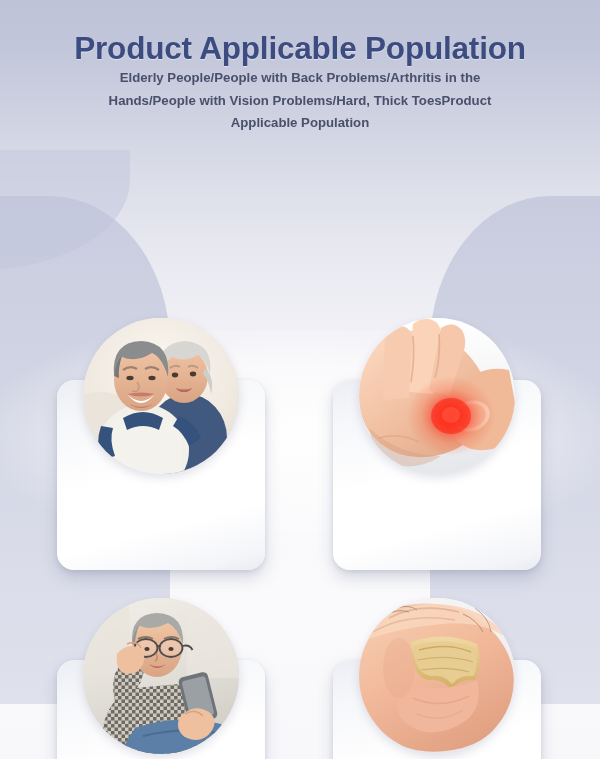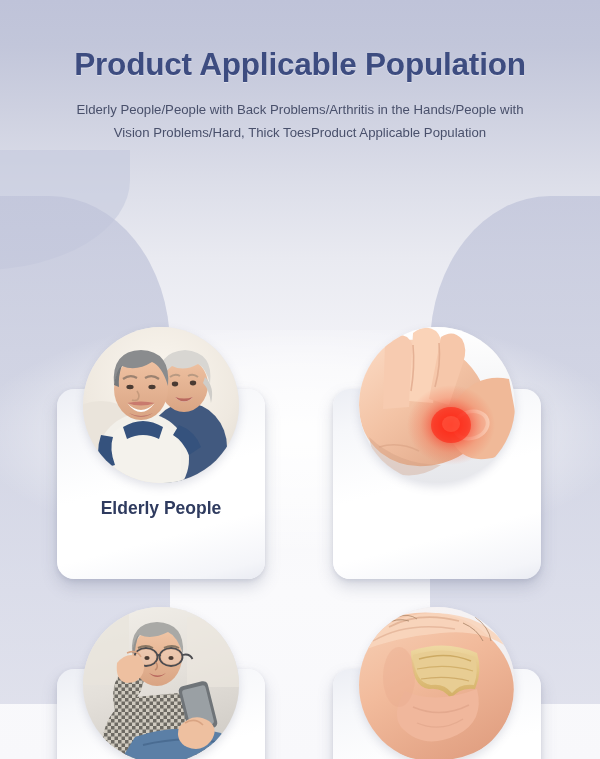--- a/index.html
+++ b/index.html
@@ -77,32 +77,32 @@
   }
 
   
   .header {
     position: relative;
     z-index: 5;
     text-align: center;
     padding-top: 30px;
   }
   .title {
-    margin: 16px;
+    margin: 0;
     font-size: 31.5px;
     font-weight: bold;
     letter-spacing: -0.2px;
     color: #3d4c80;
     text-shadow: 0 1px 1px rgba(255,255,255,.45);
   }
   .subtitle {
-    margin: 16px auto 0;
+    margin: 0 auto 0;
     width: 450px;
     font-size: 13.2px;
-    font-weight: normal;
+    font-weight: bold;
     line-height: 1.72;
     color: #49506b;
   }
 
   
   .grid {
     position: relative;
     z-index: 6;
     margin: 0;
     padding: 0;
@@ -220,21 +220,20 @@
           <ellipse cx="47" cy="60" rx="3.6" ry="2.2" fill="#4a3b33"></ellipse>
           <ellipse cx="69" cy="60" rx="3.6" ry="2.2" fill="#4a3b33"></ellipse>
           <path d="M40 52 q7 -5 14 -1" stroke="#9c8270" stroke-width="2.2" fill="none"></path>
           <path d="M62 51 q7 -4 14 1" stroke="#9c8270" stroke-width="2.2" fill="none"></path>
           <path d="M44 76 q14 14 28 0 q-14 18 -28 0z" fill="#fff"></path>
           <path d="M44 76 q14 5 28 0 q-14 -3 -28 0z" fill="#c97a6e"></path>
           <path d="M46 86 q12 8 24 0 q-12 6 -24 0z" fill="#c07a6e"></path>
           <path d="M54 64 q4 6 0 9 q-3 1 -5 0" stroke="#c59a7c" stroke-width="1.6" fill="none"></path>
         </svg>
       </div>
-      <div class="card-label">Elderly People</div>
     </div>
 
     <div class="card-slot slot-1">
       <div class="card"></div>
       <div class="photo">
         <svg viewBox="0 0 156 156">
           <defs>
             <linearGradient id="bg1" x1="0" y1="0" x2="0" y2="1">
               <stop offset="0%" stop-color="#ffffff"></stop>
               <stop offset="100%" stop-color="#e6e7eb"></stop>

